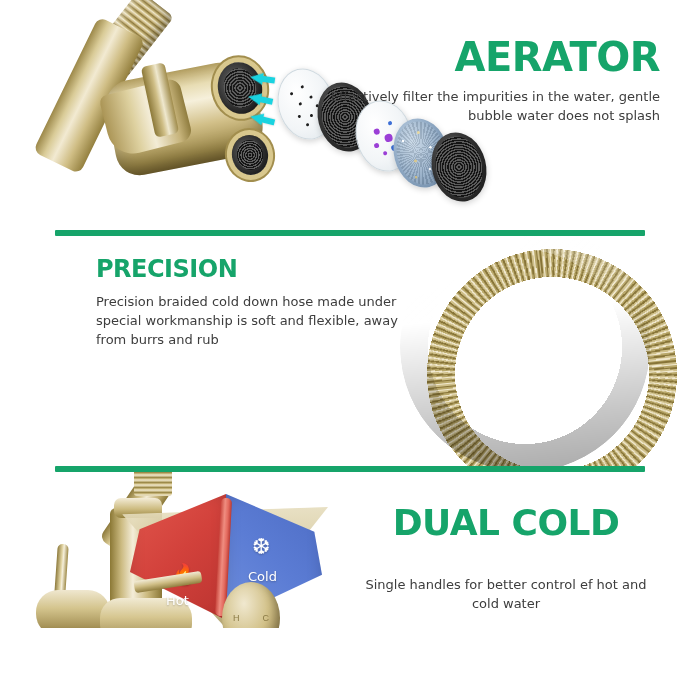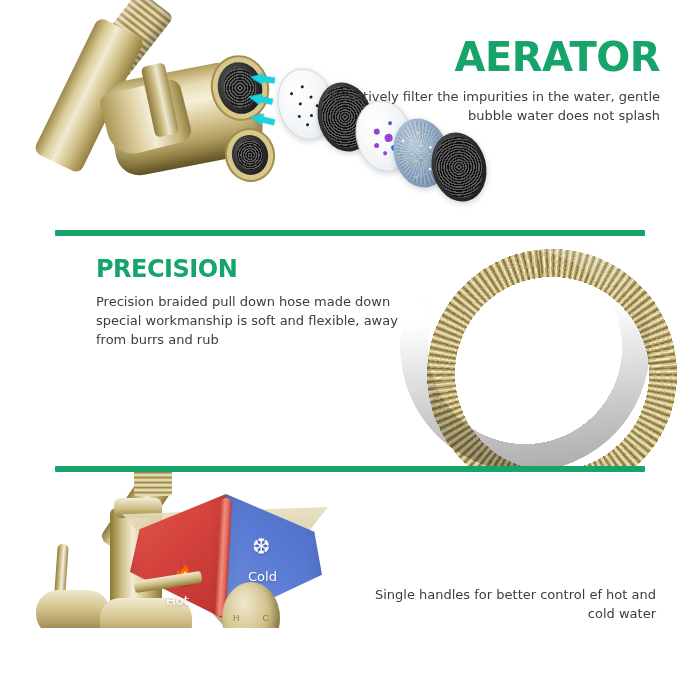--- a/index.html
+++ b/index.html
@@ -62,21 +62,21 @@
   .t1 .body-txt{margin-top:11px;}
 
   
   .t2{left:96px;top:22px;text-align:left;width:330px;}
   .t2 .headline{font-size:24px;}
   .t2 .body-txt{margin-top:12px;}
 
   
   .t3{right:44px;top:34px;text-align:center;width:300px;}
   .t3 .headline{font-size:36px;}
-  .t3 .body-txt{margin-top:10px;text-align:right;}
+  .t3 .body-txt{}
 
   
   .art1{position:absolute;left:0;top:0;width:420px;height:232px;}
 
   .hose-top{
     position:absolute;left:78px;top:-16px;width:44px;height:92px;
     background:repeating-linear-gradient(to bottom,
         #8e7a3f 0px,#cdbc82 2px,#efe7cb 3px,#c5b177 5px,#8e7a3f 6px);
     transform:rotate(38deg);transform-origin:50% 100%;
     border-radius:6px;
@@ -393,21 +393,21 @@
     <div class="art2">
       <div class="coil"></div>
       <div class="coil-shade"></div>
       <div class="coil-cut"></div>
     </div>
 
     <div class="txtblock t2">
       <h2 class="headline">
         <span>PRECISION</span><br>
       </h2>
-      <p class="body-txt">Precision braided pull down hose made down special workmanship is soft and flexible, away from burrs and rub</p>
+      <p class="body-txt">Precision braided cold down hose made under special workmanship is soft and flexible, away from burrs and rub</p>
     </div>
   </div>
 
   <div class="divider div2"></div>
 
   <div class="section sec3">
 
     <div class="art3">
       <div class="fa-spout"></div>
       <div class="fa-thread"></div>
@@ -434,20 +434,20 @@
       <div class="fa-lever"></div>
 
       <div class="fa-disc">
         <span class="hc h">H</span>
         <span class="hc c">C</span>
       </div>
     </div>
 
     <div class="txtblock t3">
       <h2 class="headline">
-        <br>
+        <span>DUAL COLD</span><br>
         <br>
       </h2>
       <p class="body-txt">Single handles for better control ef hot and cold water</p>
     </div>
   </div>
 
 </div>
 
 </body></html>

